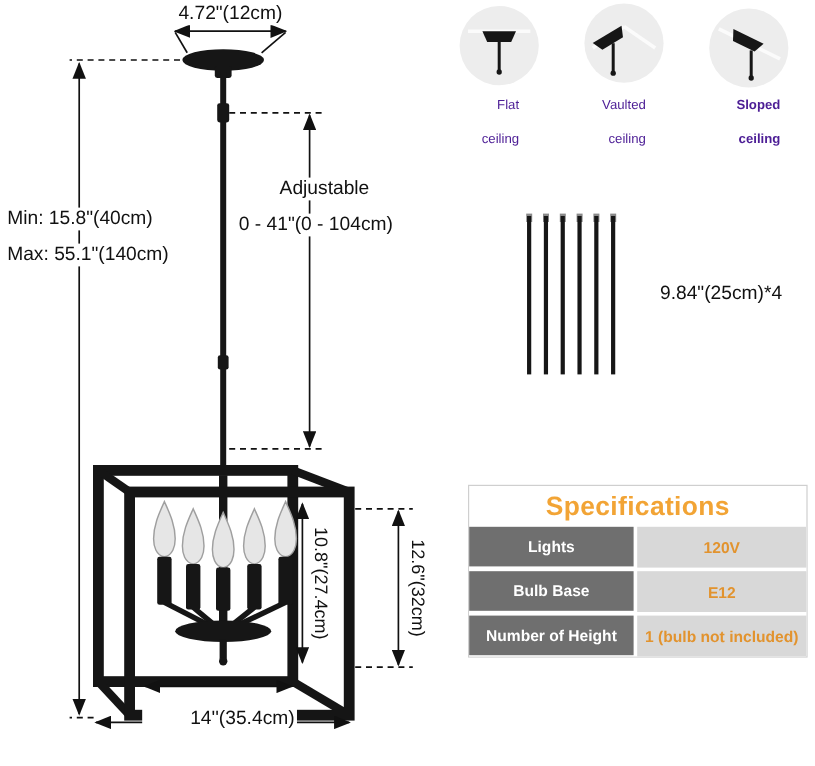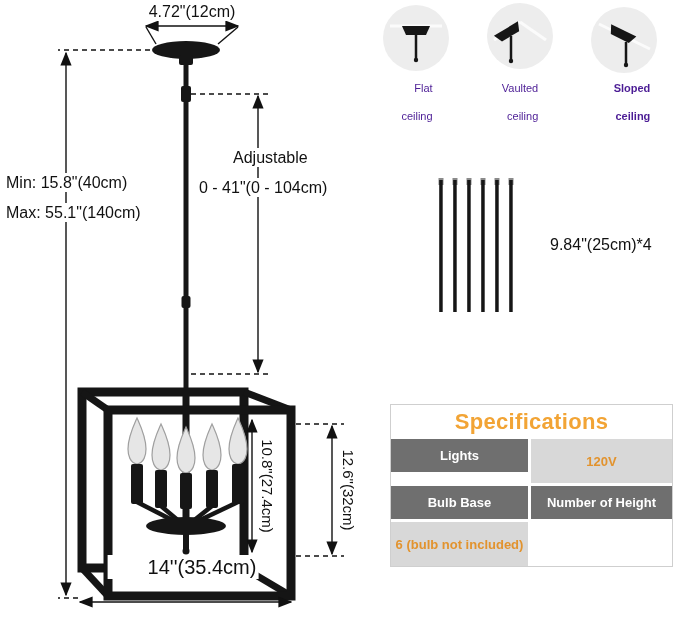--- a/index.html
+++ b/index.html
@@ -14,21 +14,21 @@
           background:#fff;padding:0 2px;transform:translate(-50%,-50%) rotate(90deg);}
   .ceil-lbl{position:absolute;text-align:right;font-size:11px;line-height:28px;
             transform:translateX(-50%);color:#4c1d95;}
   .spec{position:absolute;left:390px;top:404px;width:283px;
         border:1px solid #cfcfcf;background:#fff;box-sizing:border-box;}
   .spec-header{height:34px;display:flex;align-items:center;justify-content:center;
                color:#F2A435;font-weight:bold;font-size:22px;letter-spacing:.3px;}
   .spec-rows{display:grid;grid-template-columns:137px 1fr;gap:3px;background:#fff;}
   .spec-label{background:#6f6f6f;color:#fff;font-weight:bold;font-size:13px;height:33px;
               display:flex;align-items:center;justify-content:center;text-align:center;}
-  .spec-value{background:#d8d8d8;color:#E2932E;font-weight:bold;font-size:13px;height:44px;
+  .spec-value{background:#d8d8d8;color:#E2932E;font-weight:bold;font-size:13px;height:34px;
               display:flex;align-items:center;justify-content:center;text-align:center;}
 </style>
 </head>
 <body>
 
 <div class="stage">
 
   <svg width="679" height="638" viewBox="0 0 679 638">
     <defs>
       <marker id="ae" markerWidth="10" markerHeight="8" refX="9" refY="4" orient="auto">
@@ -185,39 +185,40 @@
   <div class="lbl" style="left:4px;top:203px;">Max: 55.1"(140cm)</div>
 
   <div class="lbl" style="left:231px;top:148px;">Adjustable</div>
   <div class="lbl" style="left:197px;top:178px;">0 - 41"(0 - 104cm)</div>
 
   <div class="lbl" style="left:548px;top:235px;">9.84"(25cm)*4</div>
 
   <div class="vlabel" style="left:267px;top:486px;">10.8"(27.4cm)</div>
   <div class="vlabel" style="left:348px;top:490px;">12.6"(32cm)</div>
 
-  <div class="lbl mid" style="left:183px;top:567px;font-size:20px;padding-left:40px;">14''(35.4cm)</div>
+  <div class="lbl mid" style="left:183px;top:599px;font-size:16px;padding-left:40px;">14''(35.4cm)</div>
 
   <div class="ceil-lbl" style="left:417px;top:74px;">
     <span style="display:block">Flat</span>
     <span style="display:block">ceiling</span>
   </div>
   <div class="ceil-lbl" style="left:520px;top:74px;">
     <span style="display:block">Vaulted</span>
     <span style="display:block">ceiling</span>
   </div>
   <div class="ceil-lbl" style="left:632px;top:74px;font-weight:bold;">
     <span style="display:block">Sloped</span>
     <span style="display:block">ceiling</span>
   </div>
 
   <div class="spec">
     <div class="spec-header">Specifications</div>
     <div class="spec-rows">
       <div class="spec-label">Lights</div>
       <div class="spec-value">120V</div>
       <div class="spec-label">Bulb Base</div>
+      <div class="spec-value">E12</div>
       <div class="spec-label">Number of Height</div>
-      <div class="spec-value">6 (bulb not included)</div>
+      <div class="spec-value">1 (bulb not included)</div>
     </div>
   </div>
 
 </div>
 
 </body></html>

